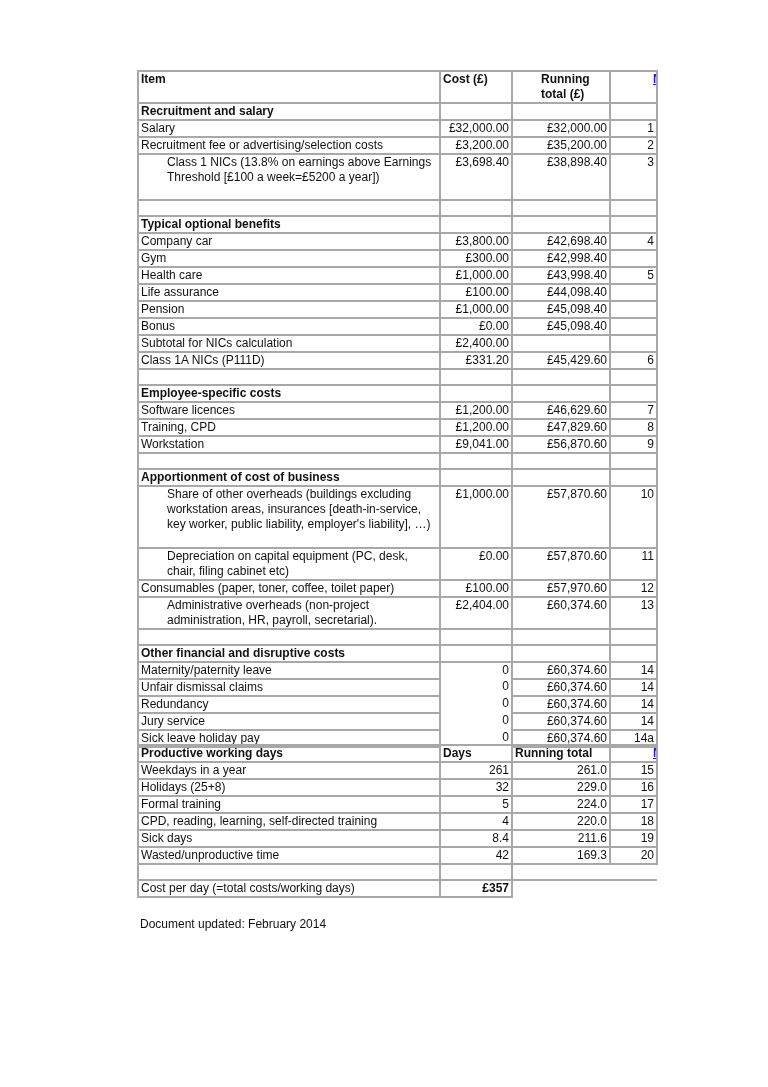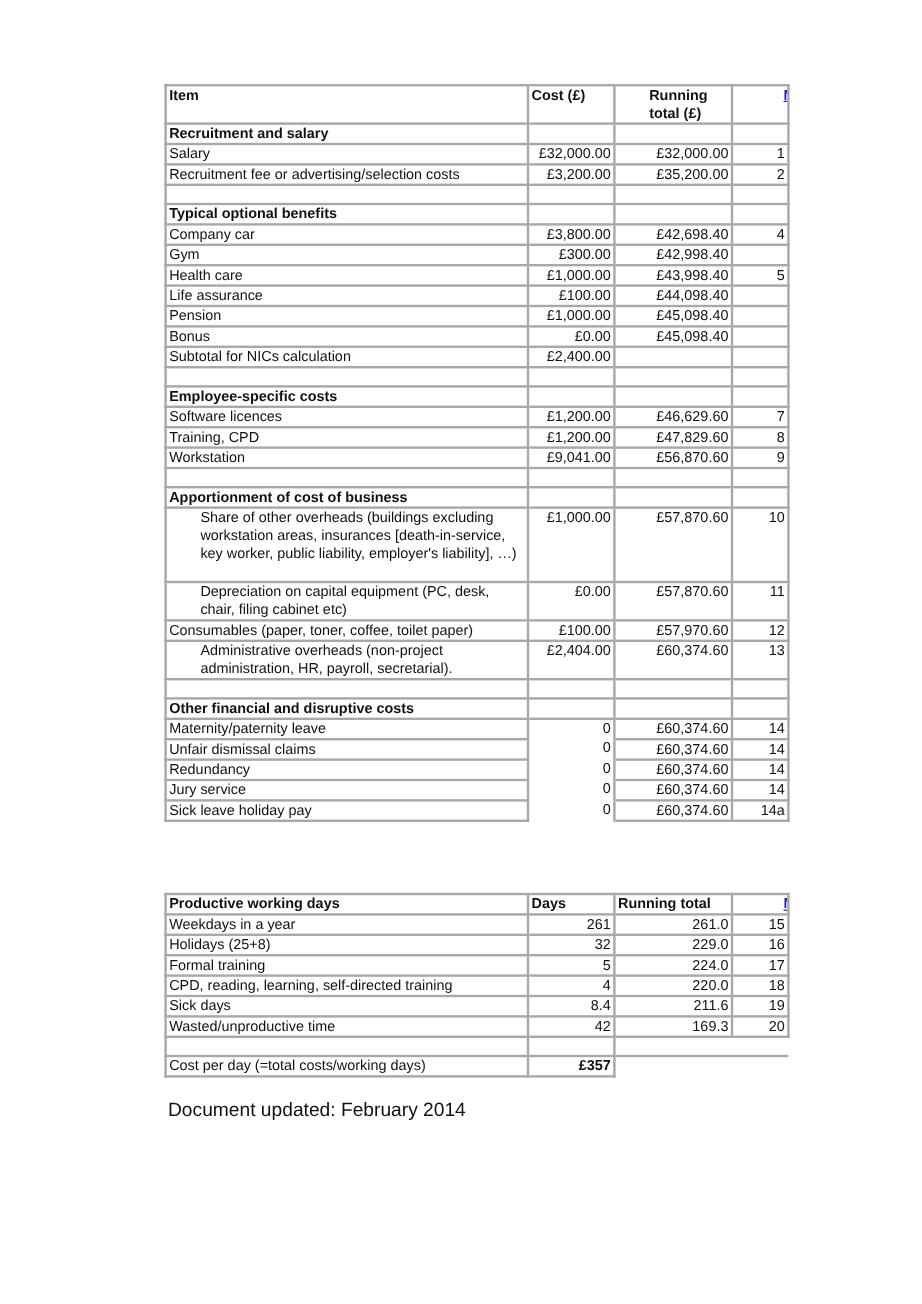--- a/index.html
+++ b/index.html
@@ -11,21 +11,21 @@
     td.num { text-align: right; }
     td.b { font-weight: bold; }
     .notes-link { color: #1f1fcc; text-decoration: underline; font-weight: bold; cursor: pointer; padding-left: 40px; }
     #t1 { top: 70px; width: 519px; }
     #t2 { top: 744px; width: 519px; }
     col.c1 { width: 302px; } col.c2 { width: 72px; } col.c3 { width: 98px; } col.c4 { width: 47px; }
     td.nob-h { border-top: none; border-bottom: none; }
     td.topblack { border-top: 1px solid #000; border-radius: 7px; }
     td.open { border: none; border-top: 2px solid #a8a8a8; }
     td.none { border: none; }
-    #footer { position: absolute; left: 140px; top: 917px; font-size: 16px; }
+    #footer { position: absolute; left: 140px; top: 917px; font-size: 12px; }
   </style>
 </head>
 <body>
 
 <table id="t1">
   <colgroup>
       <col class="c1">
       <col class="c2">
       <col class="c3">
       <col class="c4">
@@ -49,20 +49,26 @@
         <td class="num">£32,000.00</td>
         <td class="num">1</td>
       </tr>
       <tr>
         <td>Recruitment fee or advertising/selection costs</td>
         <td class="num">£3,200.00</td>
         <td class="num">£35,200.00</td>
         <td class="num">2</td>
       </tr>
       <tr>
+        <td class="wrap" style="height: 44px;">Class 1 NICs (13.8% on earnings above Earnings Threshold [£100 a week=£5200 a year])</td>
+        <td class="num">£3,698.40</td>
+        <td class="num">£38,898.40</td>
+        <td class="num">3</td>
+      </tr>
+      <tr>
         <td></td>
         <td></td>
         <td></td>
         <td></td>
       </tr>
       <tr>
         <td class="b">Typical optional benefits</td>
         <td></td>
         <td></td>
         <td></td>
@@ -101,20 +107,26 @@
         <td>Bonus</td>
         <td class="num">£0.00</td>
         <td class="num">£45,098.40</td>
         <td class="num"></td>
       </tr>
       <tr>
         <td>Subtotal for NICs calculation</td>
         <td class="num topblack">£2,400.00</td>
         <td class="num"></td>
         <td class="num"></td>
+      </tr>
+      <tr>
+        <td>Class 1A NICs (P111D)</td>
+        <td class="num">£331.20</td>
+        <td class="num">£45,429.60</td>
+        <td class="num">6</td>
       </tr>
       <tr>
         <td></td>
         <td></td>
         <td></td>
         <td></td>
       </tr>
       <tr>
         <td class="b">Employee-specific costs</td>
         <td></td>

